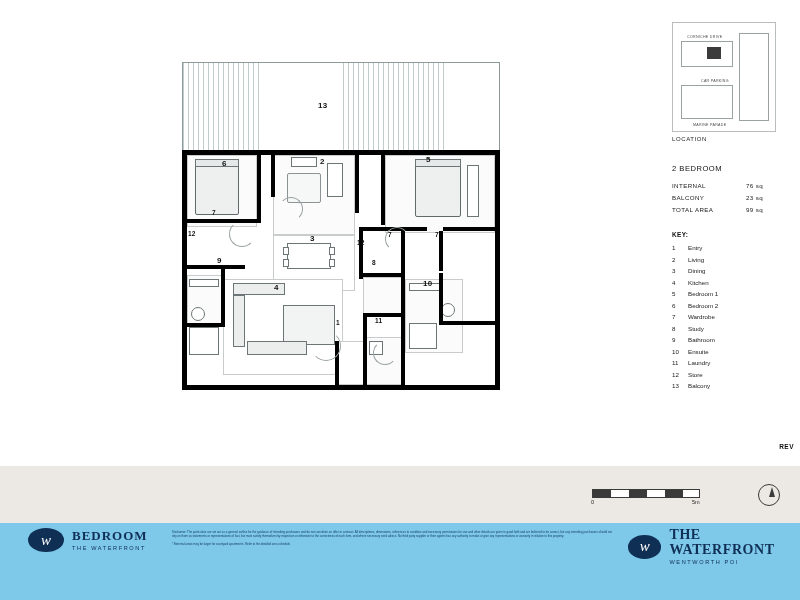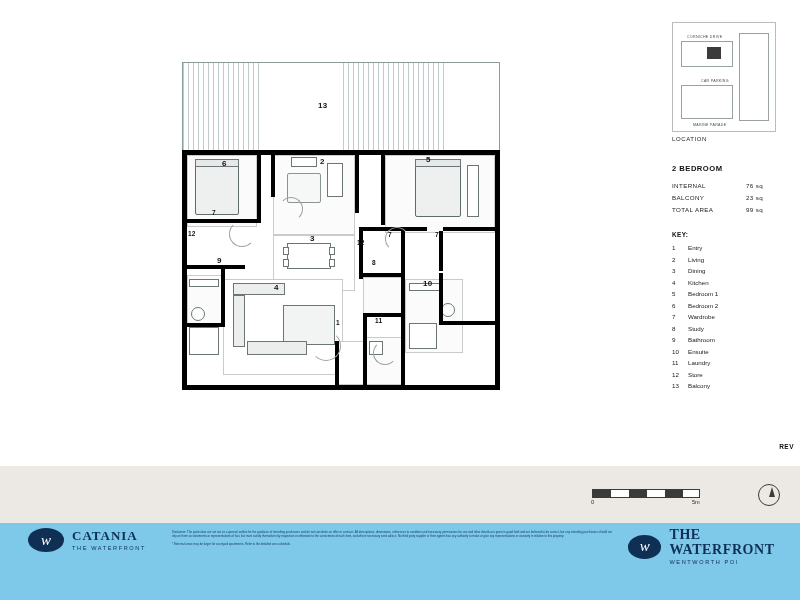--- a/index.html
+++ b/index.html
@@ -119,21 +119,21 @@
   }
   .loc-caption {
     margin: 4px 0 0 4px;
     font-size: 6px;
     letter-spacing: 0.6px;
     color: #222;
   }
   .title-2bed {
     margin: 22px 0 7px 4px;
     font-size: 7.6px;
-    font-weight: bold;
+    font-weight: normal;
     letter-spacing: 0.5px;
   }
   .area-row {
     display: flex;
     margin-left: 4px;
     font-size: 6.2px;
     line-height: 1.9;
     letter-spacing: 0.4px;
     color: #222;
   }
@@ -460,21 +460,21 @@
     <div class="tick" style="left:100px;">5m</div>
   </div>
 
   <div class="northpoint"></div>
 
   <div class="band-blue"></div>
 
   <div class="logo-left">
     <div class="w-mark">w</div>
     <div class="txt">
-      <div class="logo-main">CATANIA</div>
+      <div class="logo-main">BEDROOM</div>
       <div class="logo-sub">THE WATERFRONT</div>
     </div>
   </div>
 
   <div class="logo-right">
     <div class="w-mark">w</div>
     <div class="txt">
       <div class="logo-main">THE WATERFRONT</div>
       <div class="logo-sub">WENTWORTH POI</div>
     </div>

